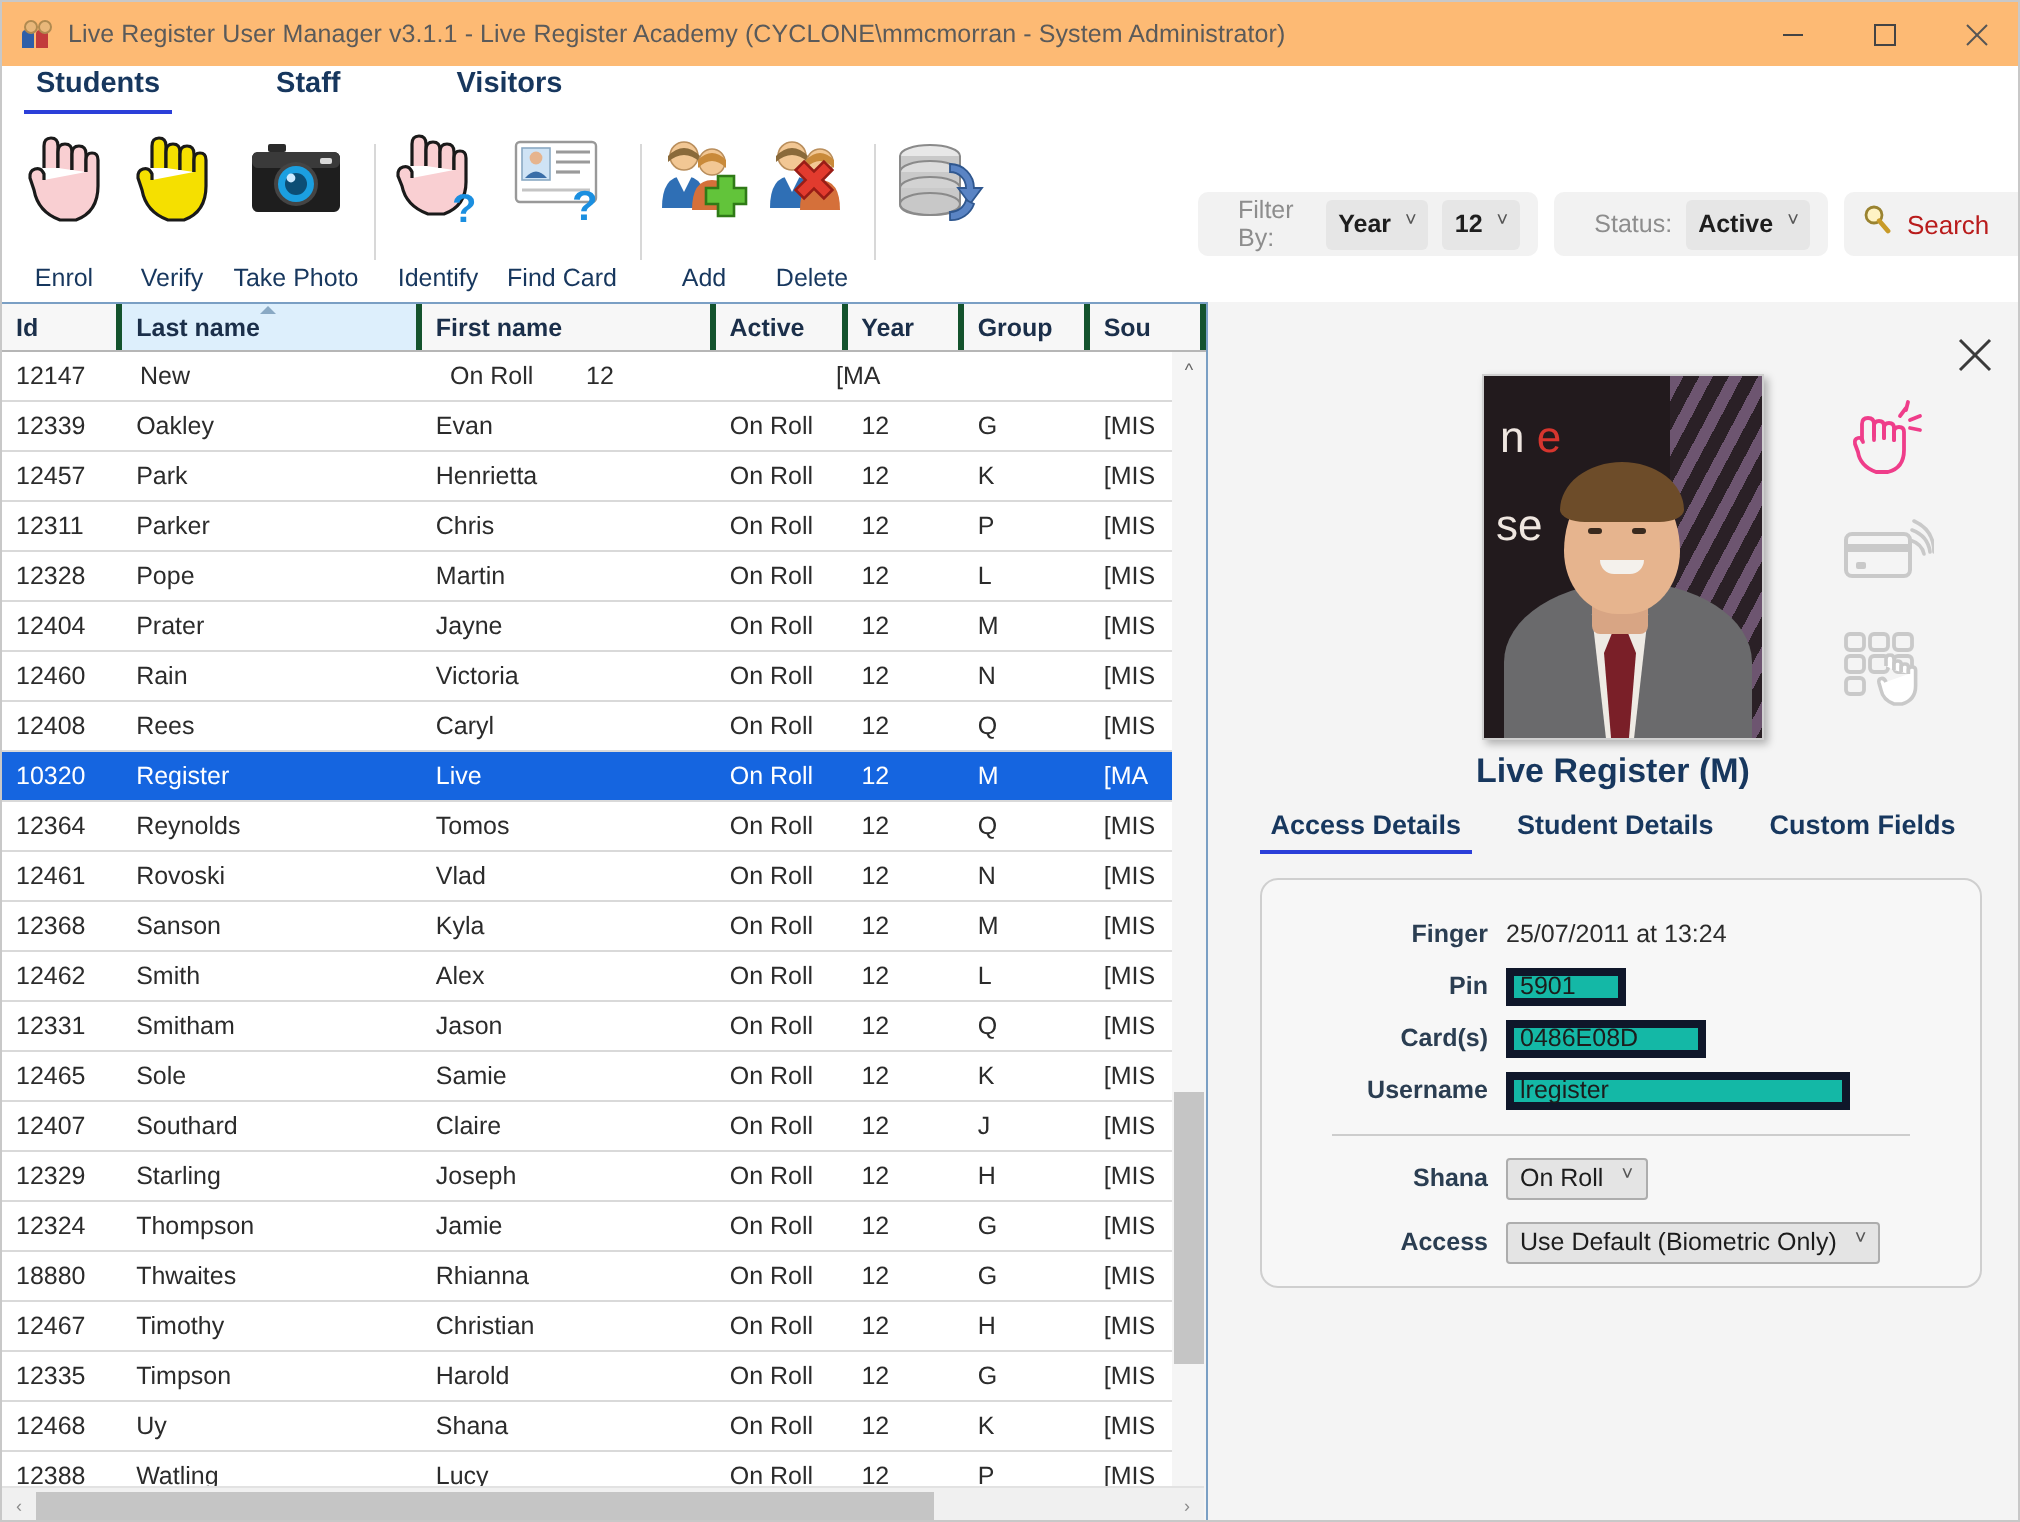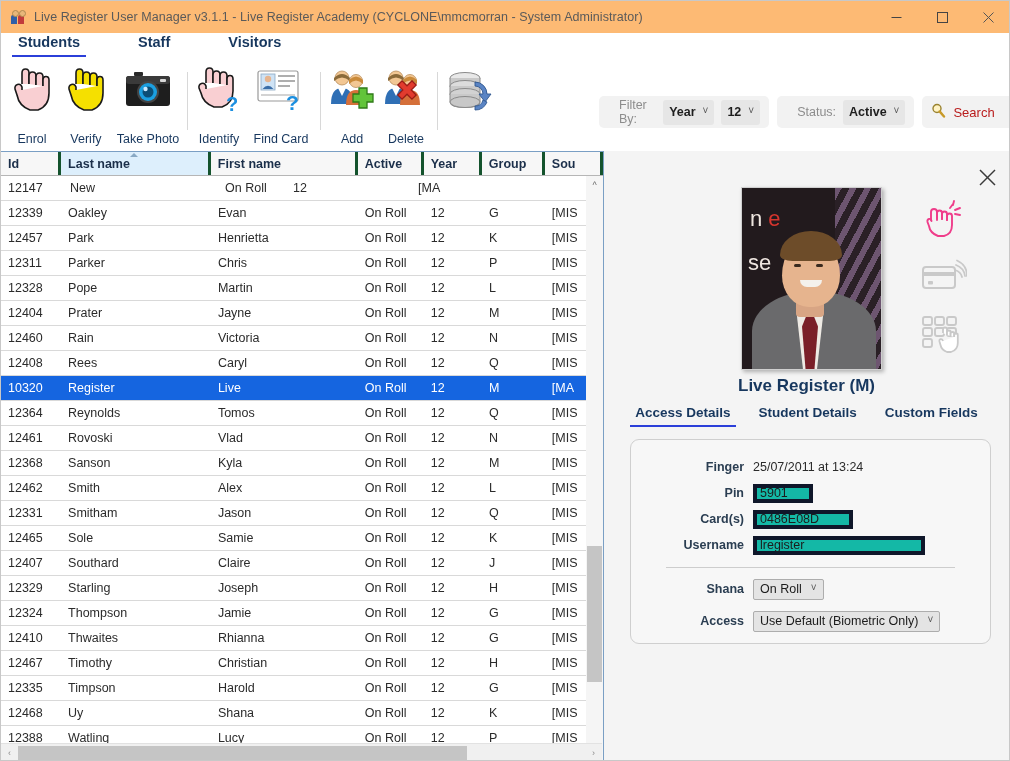--- a/index.html
+++ b/index.html
@@ -716,21 +716,21 @@
           <div class="grow">
             <div class="gc c-id">12324</div>
             <div class="gc c-last">Thompson</div>
             <div class="gc c-first">Jamie</div>
             <div class="gc c-act">On Roll</div>
             <div class="gc c-year">12</div>
             <div class="gc c-grp">G</div>
             <div class="gc c-src">[MIS</div>
           </div>
           <div class="grow">
-            <div class="gc c-id">12410</div>
+            <div class="gc c-id">18880</div>
             <div class="gc c-last">Thwaites</div>
             <div class="gc c-first">Rhianna</div>
             <div class="gc c-act">On Roll</div>
             <div class="gc c-year">12</div>
             <div class="gc c-grp">G</div>
             <div class="gc c-src">[MIS</div>
           </div>
           <div class="grow">
             <div class="gc c-id">12467</div>
             <div class="gc c-last">Timothy</div>

